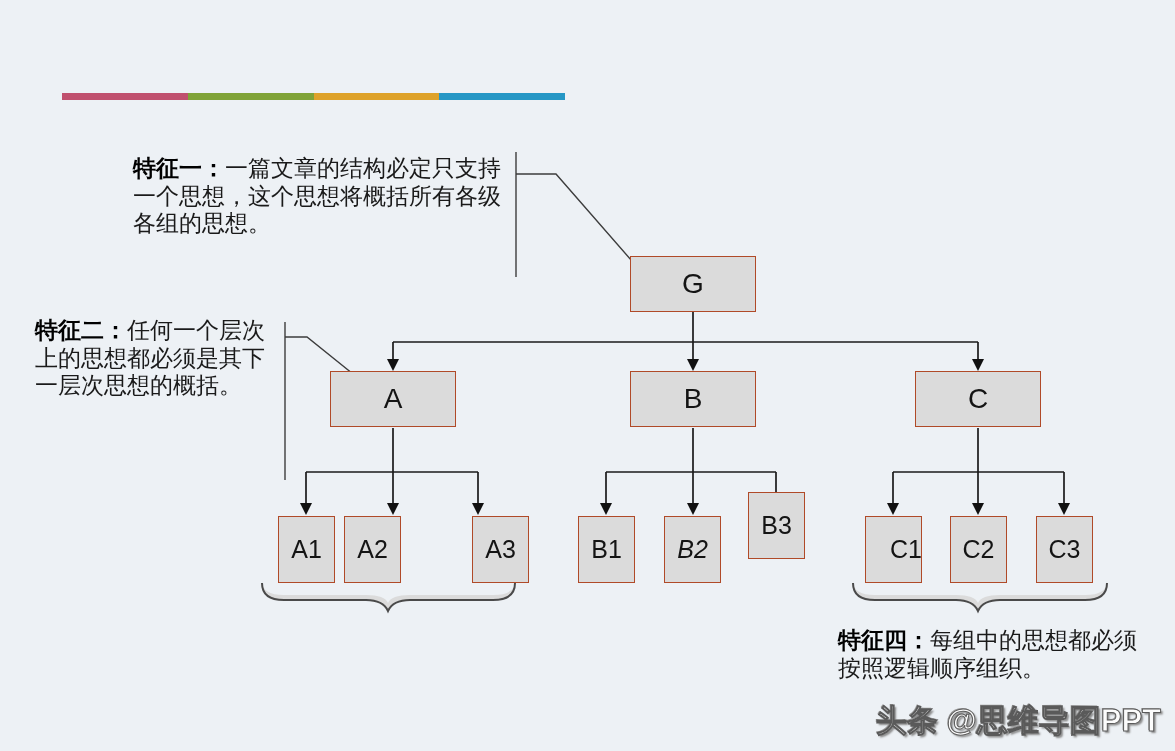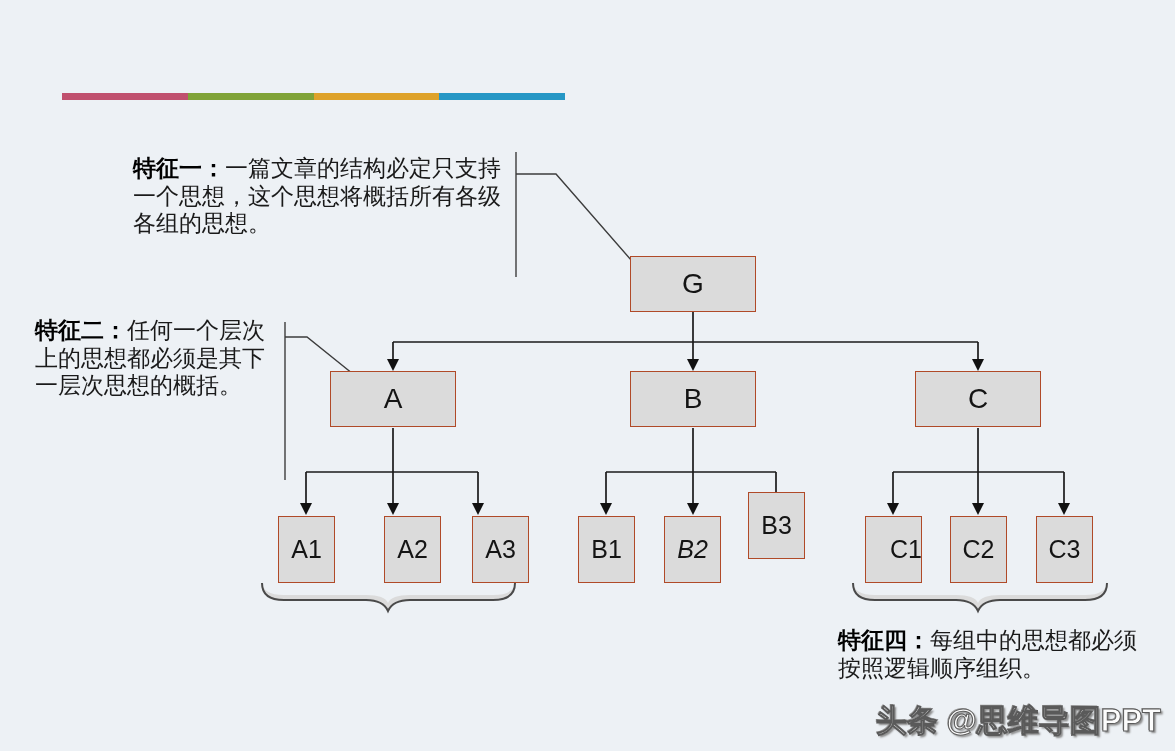--- a/index.html
+++ b/index.html
@@ -153,21 +153,21 @@
     <b>特征四：</b><span>每组中的思想都必须按照逻辑顺序组织。</span>
   </p>
 
   <div class="node parent" style="left:630px;top:256px;">G</div>
 
   <div class="node parent" style="left:330px;top:371px;">A</div>
   <div class="node parent" style="left:630px;top:371px;">B</div>
   <div class="node parent" style="left:915px;top:371px;">C</div>
 
   <div class="node child" style="left:278px;top:516px;">A1</div>
-  <div class="node child" style="left:384px;top:516px;">A2</div>
+  <div class="node child" style="left:344px;top:516px;">A2</div>
   <div class="node child" style="left:472px;top:516px;">A3</div>
 
   <div class="node child" style="left:578px;top:516px;">B1</div>
   <div class="node child" style="left:664px;top:516px;font-style:italic;">B2</div>
   <div class="node child" style="left:748px;top:492px;">B3</div>
 
   <div class="node child" style="left:865px;top:516px;padding-left:25px;">C1</div>
   <div class="node child" style="left:950px;top:516px;">C2</div>
   <div class="node child" style="left:1036px;top:516px;">C3</div>
 

